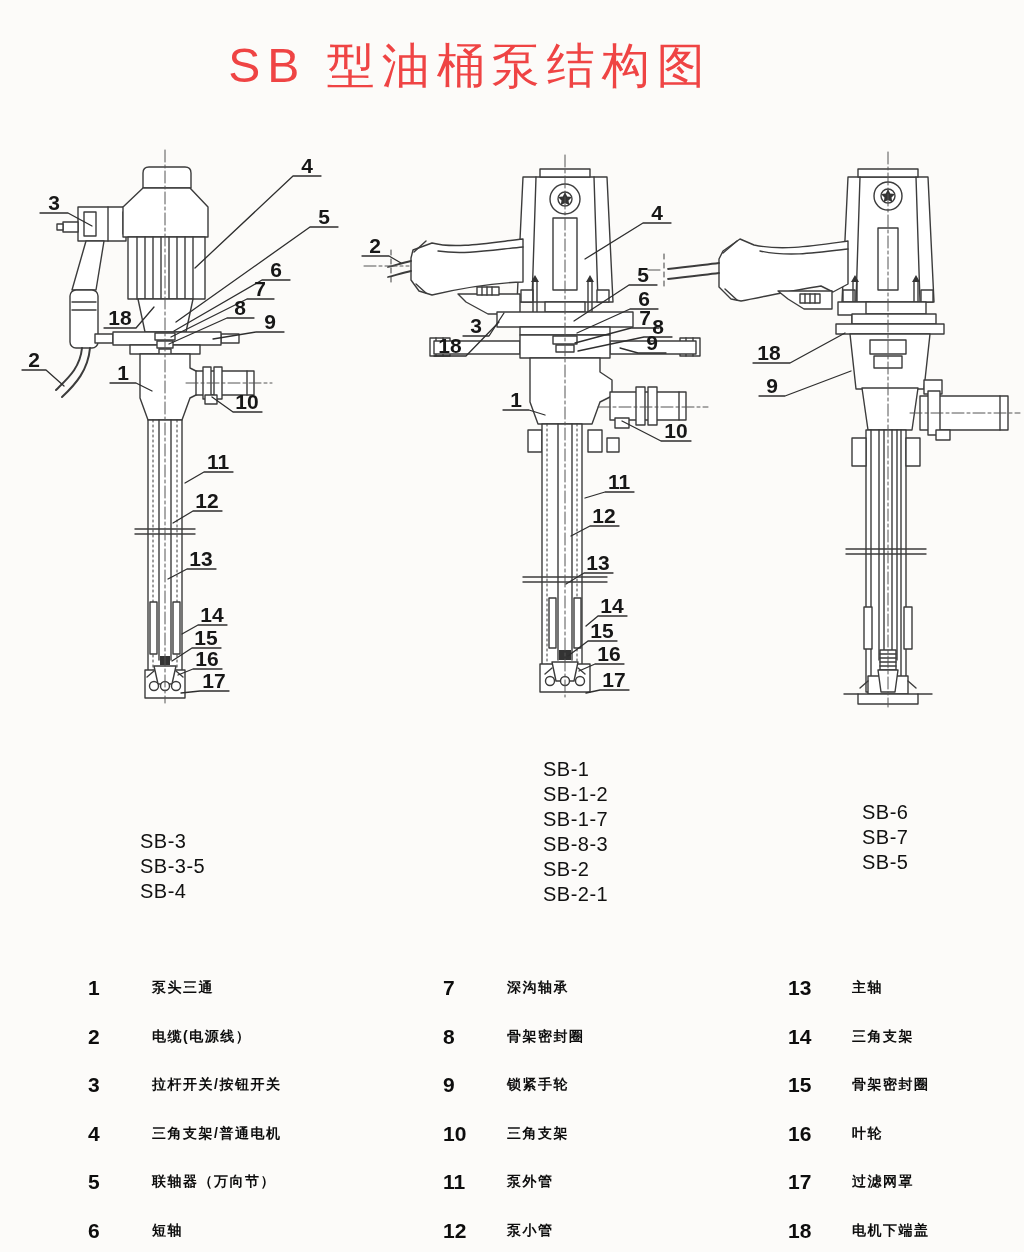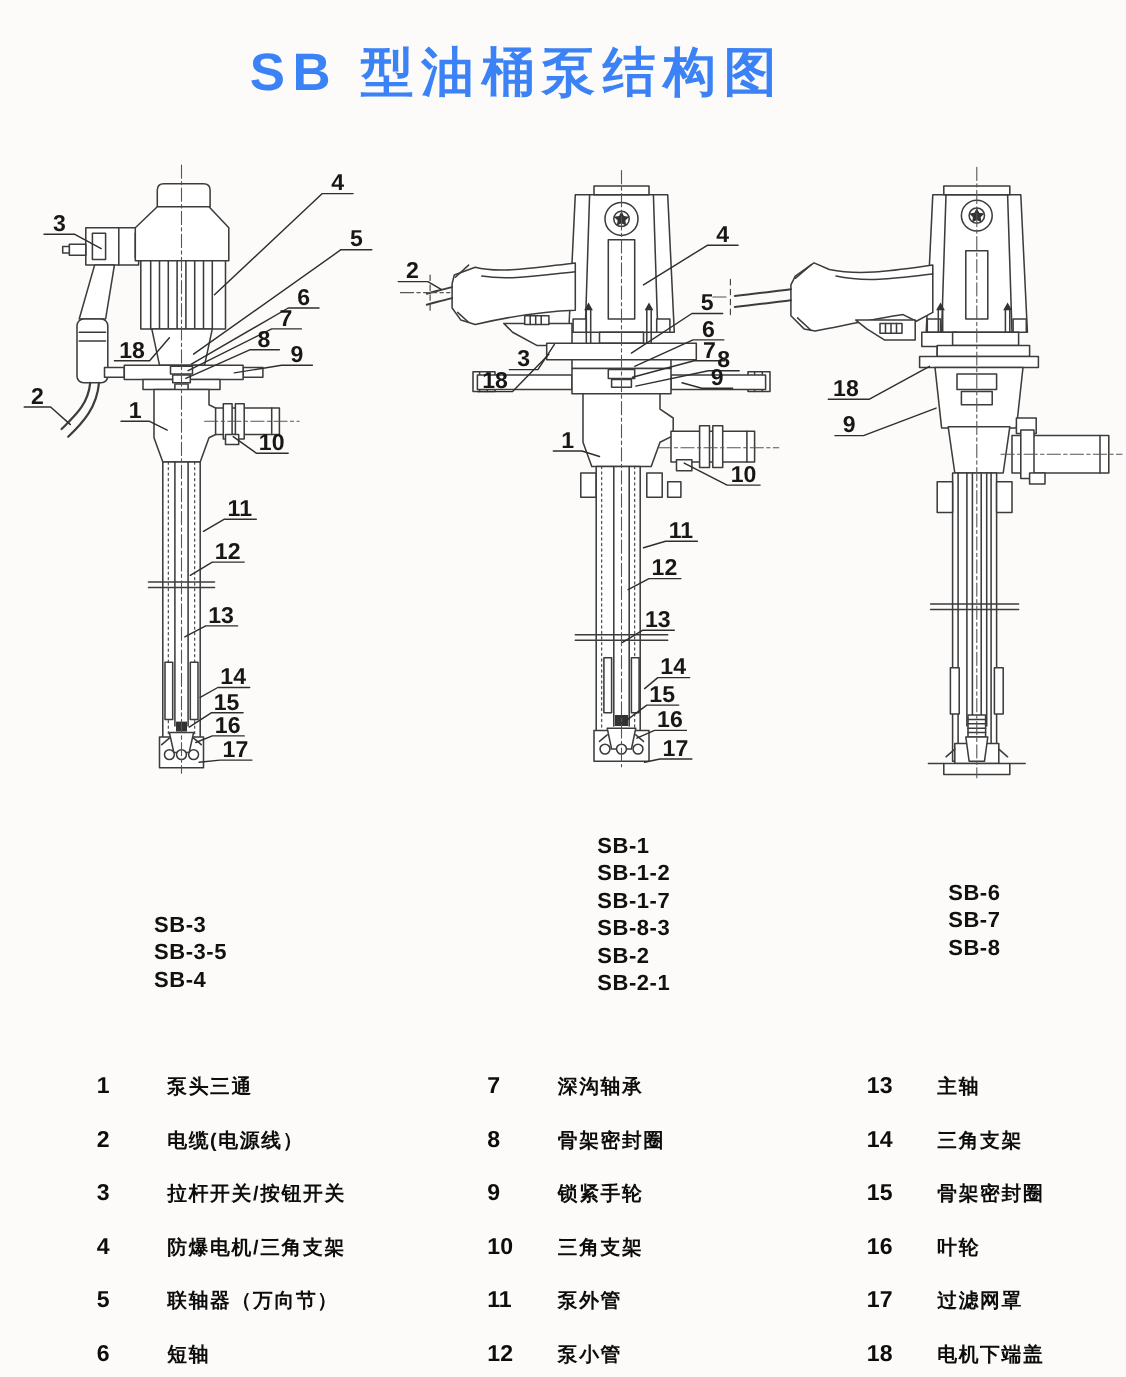--- a/index.html
+++ b/index.html
@@ -5,37 +5,37 @@
   html,body{margin:0;padding:0;}
   body{
     width:1024px;height:1252px;position:relative;overflow:hidden;
     background:#fcfbf9;
     font-family:"Liberation Sans", sans-serif;
     color:#1c1c1c;
   }
   .abs{position:absolute;}
   #title{
     left:0;top:34px;width:940px;text-align:center;
-    font-size:48px;font-weight:700;letter-spacing:7px;color:#3b82f6;
+    font-size:48px;font-weight:400;letter-spacing:7px;color:#ef4444;
     white-space:nowrap;
   }
   svg text.callout{
     font-family:"Liberation Sans", sans-serif;
     font-size:21px;font-weight:700;fill:#171717;
   }
   .w{fill:#ffffff;}
   .dk{fill:#333333;stroke:none;}
   .dot{stroke-dasharray:2 3;stroke-width:1;}
   .cl path{stroke:#555;stroke-width:1;stroke-dasharray:12 3 3 3;fill:none;}
   .leader polyline{fill:none;stroke:#2e2e2e;stroke-width:1.3;}
-  .models{font-size:20px;font-weight:700;letter-spacing:.5px;line-height:25px;color:#111;}
+  .models{font-size:20px;font-weight:400;letter-spacing:.5px;line-height:25px;color:#111;}
   .legend-col{top:964px;}
   .legend-row{height:48.5px;display:flex;align-items:center;}
   .lnum{display:inline-block;width:64px;font-size:21px;font-weight:700;color:#0d0d0d;}
-  .lname{font-size:18px;font-weight:700;letter-spacing:1.5px;color:#0d0d0d;white-space:nowrap;}
+  .lname{font-size:14px;font-weight:700;letter-spacing:1.5px;color:#0d0d0d;white-space:nowrap;}
 </style>
 </head>
 <body>
 
 <div id="title" class="abs">SB 型油桶泵结构图</div>
 
 <svg class="abs" style="left:0;top:0" width="1024" height="1252" viewBox="0 0 1024 1252">
 
   <g stroke="#3c3c3c" stroke-width="1.4" fill="none" stroke-linejoin="round" stroke-linecap="round">
 
@@ -350,39 +350,39 @@
   <div>SB-1</div>
   <div>SB-1-2</div>
   <div>SB-1-7</div>
   <div>SB-8-3</div>
   <div>SB-2</div>
   <div>SB-2-1</div>
 </div>
 <div class="abs models" style="left:862px;top:800px">
   <div>SB-6</div>
   <div>SB-7</div>
-  <div>SB-8</div>
+  <div>SB-5</div>
 </div>
 
 <div class="abs legend-col" style="left:88px">
   <div class="legend-row">
     <span class="lnum">1</span>
     <span class="lname">泵头三通</span>
   </div>
   <div class="legend-row">
     <span class="lnum">2</span>
     <span class="lname">电缆(电源线）</span>
   </div>
   <div class="legend-row">
     <span class="lnum">3</span>
     <span class="lname">拉杆开关/按钮开关</span>
   </div>
   <div class="legend-row">
     <span class="lnum">4</span>
-    <span class="lname">防爆电机/三角支架</span>
+    <span class="lname">三角支架/普通电机</span>
   </div>
   <div class="legend-row">
     <span class="lnum">5</span>
     <span class="lname">联轴器（万向节）</span>
   </div>
   <div class="legend-row">
     <span class="lnum">6</span>
     <span class="lname">短轴</span>
   </div>
 </div>

